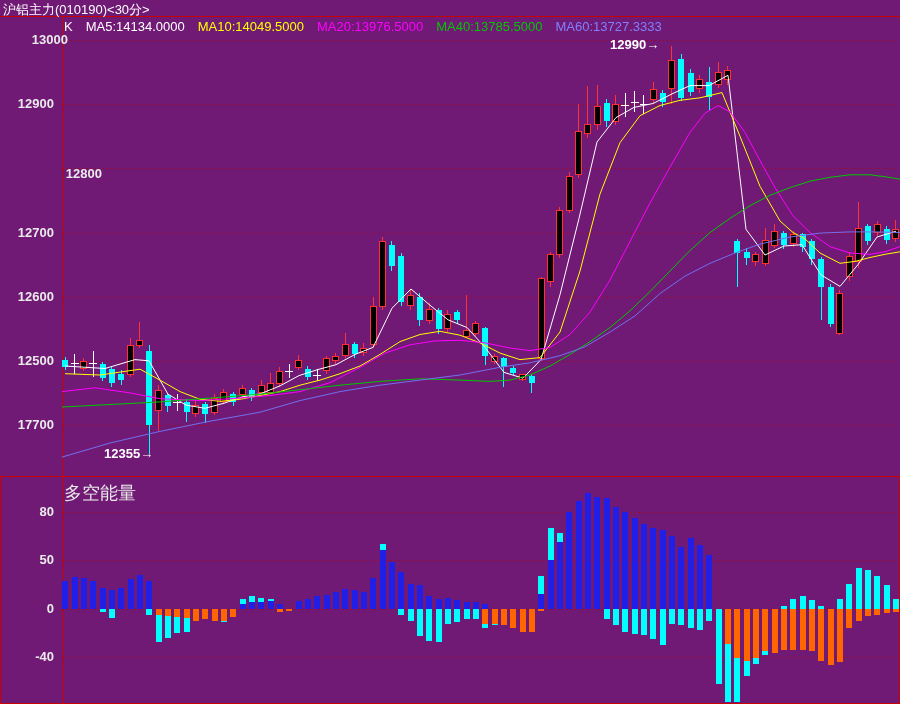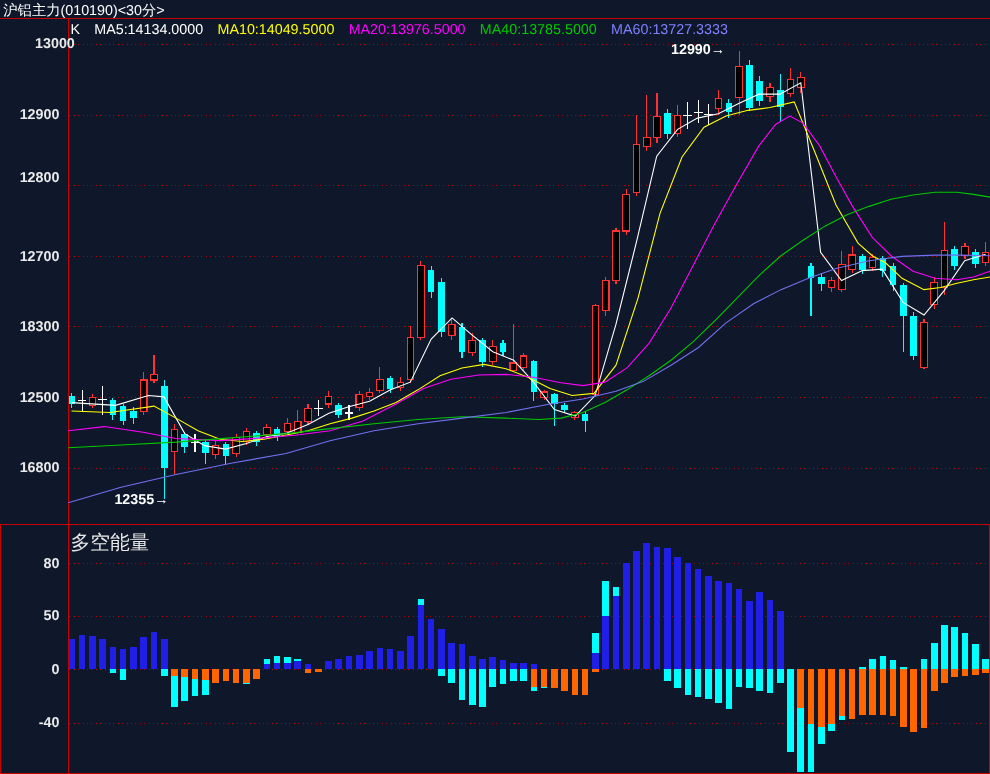--- a/index.html
+++ b/index.html
@@ -1,16 +1,16 @@
 <!DOCTYPE html>
 <html><head>
 <meta charset="utf-8">
 <style>
   html,body{margin:0;padding:0;background:#000;}
-  #stage{position:relative;width:900px;height:704px;background:#0f172a;overflow:hidden;
+  #stage{position:relative;width:900px;height:704px;background:#701a75;overflow:hidden;
          font-family:"Liberation Sans","DejaVu Sans",sans-serif;}
   #chart{position:absolute;left:0;top:0;}
   .titlebar{position:absolute;left:3px;top:1px;color:#ffffff;font-size:13px;white-space:nowrap;z-index:5;}
   .legend{position:absolute;left:64px;top:19px;display:flex;gap:13px;font-size:13px;white-space:nowrap;z-index:5;}
   .legend span{display:inline-block;}
   .ylab{position:absolute;left:0;width:54px;text-align:right;color:#eaeaea;font-size:13px;font-weight:bold;z-index:4;}
   .anno{position:absolute;color:#ffffff;font-size:13px;font-weight:bold;white-space:nowrap;z-index:6;}
   .sublab{position:absolute;left:64px;top:481px;color:#e8e8e8;font-size:18px;z-index:5;}
 </style>
 </head>
@@ -400,25 +400,25 @@
   <span style="color: rgb(255, 255, 255);">MA5:14134.0000</span>
       <span style="color: rgb(255, 255, 0);">MA10:14049.5000</span>
       <span style="color: rgb(255, 0, 255);">MA20:13976.5000</span>
       <span style="color: rgb(0, 200, 0);">MA40:13785.5000</span>
       <span style="color: rgb(128, 128, 255);">MA60:13727.3333</span>
     </div>
 
   <div id="y-axis-main">
       <div class="ylab" style="top: 32px; padding-left: 14px;">13000</div>
       <div class="ylab" style="top: 96.1667px;">12900</div>
-      <div class="ylab" style="top: 153px;">12800</div>
+      <div class="ylab" style="top: 166px; padding-left: 48px;">12800</div>
       <div class="ylab" style="top: 224.5px;">12700</div>
-      <div class="ylab" style="top: 288.667px;">18300</div>
+      <div class="ylab" style="top: 288.667px;">12600</div>
       <div class="ylab" style="top: 352.834px;">12500</div>
-      <div class="ylab" style="top: 417px;">16800</div>
+      <div class="ylab" style="top: 417px;">17700</div>
     </div>
   <div id="y-axis-sub">
       <div class="ylab" style="top: 503.5px; text-align: right;">80</div>
       <div class="ylab" style="top: 552px;">50</div>
       <div class="ylab" style="top: 600.5px;">0</div>
       <div class="ylab" style="top: 649px;">-40</div>
     </div>
   <div id="annos">
       <div class="anno" style="left: 610px; top: 37px;">12990→</div>
       <div class="anno" style="left: 104px; top: 446px;">12355→</div>

